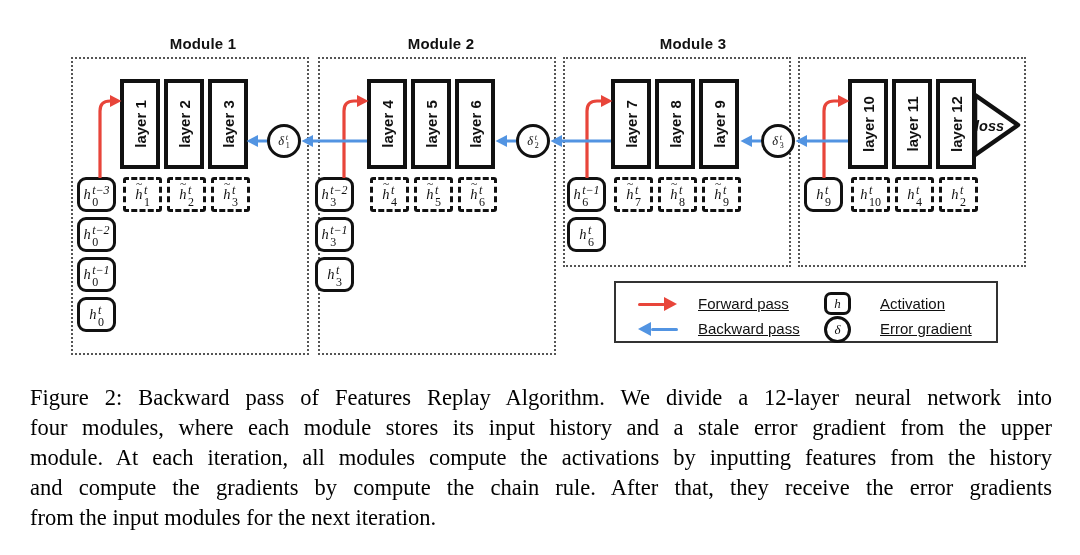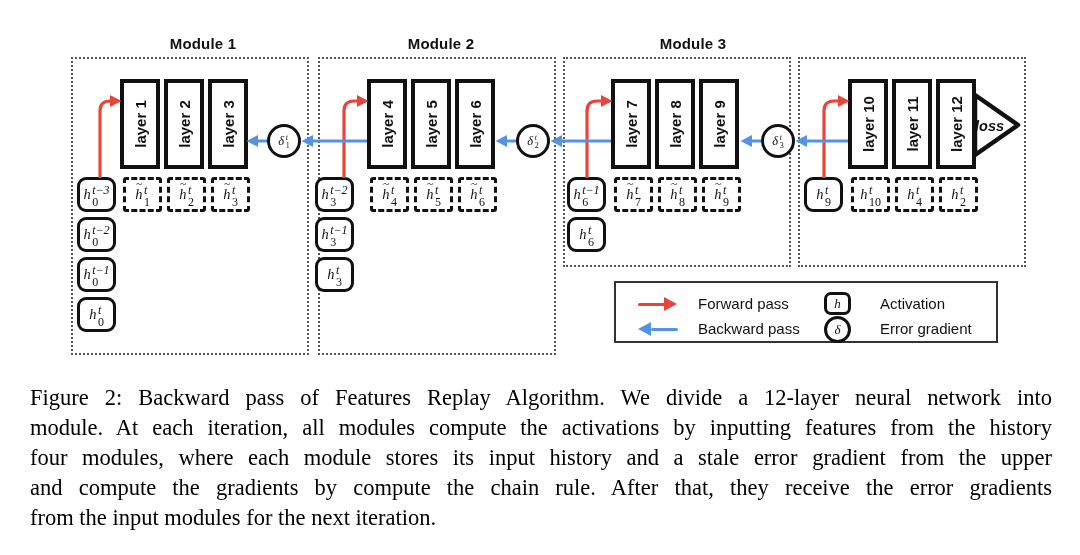--- a/index.html
+++ b/index.html
@@ -42,21 +42,21 @@
   .arr{position:absolute;width:40px;height:14px;}
   .arr .shaft{position:absolute;top:5.5px;height:3px;width:27px;border-radius:2px;}
   .arr.fwd-a .shaft{left:0;background:var(--c-fwd);}
   .arr.fwd-a .head{position:absolute;left:26px;top:0;width:0;height:0;
       border-top:7px solid transparent;border-bottom:7px solid transparent;
       border-left:13px solid var(--c-fwd);}
   .arr.bwd-a .shaft{left:13px;background:var(--c-bwd);}
   .arr.bwd-a .head{position:absolute;left:0;top:0;width:0;height:0;
       border-top:7px solid transparent;border-bottom:7px solid transparent;
       border-right:13px solid var(--c-bwd);}
-  .leglab{position:absolute;height:18px;font:400 15px "Liberation Sans",sans-serif;white-space:nowrap;}
+  .leglab{position:absolute;height:18px;font:400 15px "Liberation Sans",sans-serif;white-space:nowrap;text-decoration:underline;}
   .legsym-h{position:absolute;left:208px;top:9px;width:27px;height:23px;border:3px solid #111;
             border-radius:7px;box-sizing:border-box;background:#fff;}
   .legsym-d{position:absolute;left:208px;top:33px;width:27px;height:27px;border:3px solid #111;
             border-radius:50%;box-sizing:border-box;background:#fff;}
   .legsym-h .mlab,.legsym-d .mlab{font-size:13px;}
   .caption{position:absolute;left:30px;top:383px;width:1022px;
            font-family:"Liberation Serif",serif;font-size:22.5px;color:#000;}
   .capline{line-height:30px;text-align:justify;text-align-last:justify;white-space:normal;}
   .capline.last{text-align-last:left;}
 </style>
@@ -419,18 +419,18 @@
             <span class="mb">δ</span>
           </span>
         </div>
       <div class="leglab" style="left:264px;top:12px">Activation</div>
       <div class="leglab" style="left:264px;top:37px">Error gradient</div>
     </div>
   </div>
 
   <div class="caption">
     <div class="capline">Figure 2: Backward pass of Features Replay Algorithm. We divide a 12-layer neural network into</div>
+    <div class="capline">four modules, where each module stores its input history and a stale error gradient from the upper</div>
     <div class="capline">module. At each iteration, all modules compute the activations by inputting features from the history</div>
-    <div class="capline">four modules, where each module stores its input history and a stale error gradient from the upper</div>
     <div class="capline">and compute the gradients by compute the chain rule. After that, they receive the error gradients</div>
     <div class="capline last">from the input modules for the next iteration.</div>
   </div>
 </div>
 
 </body></html>

